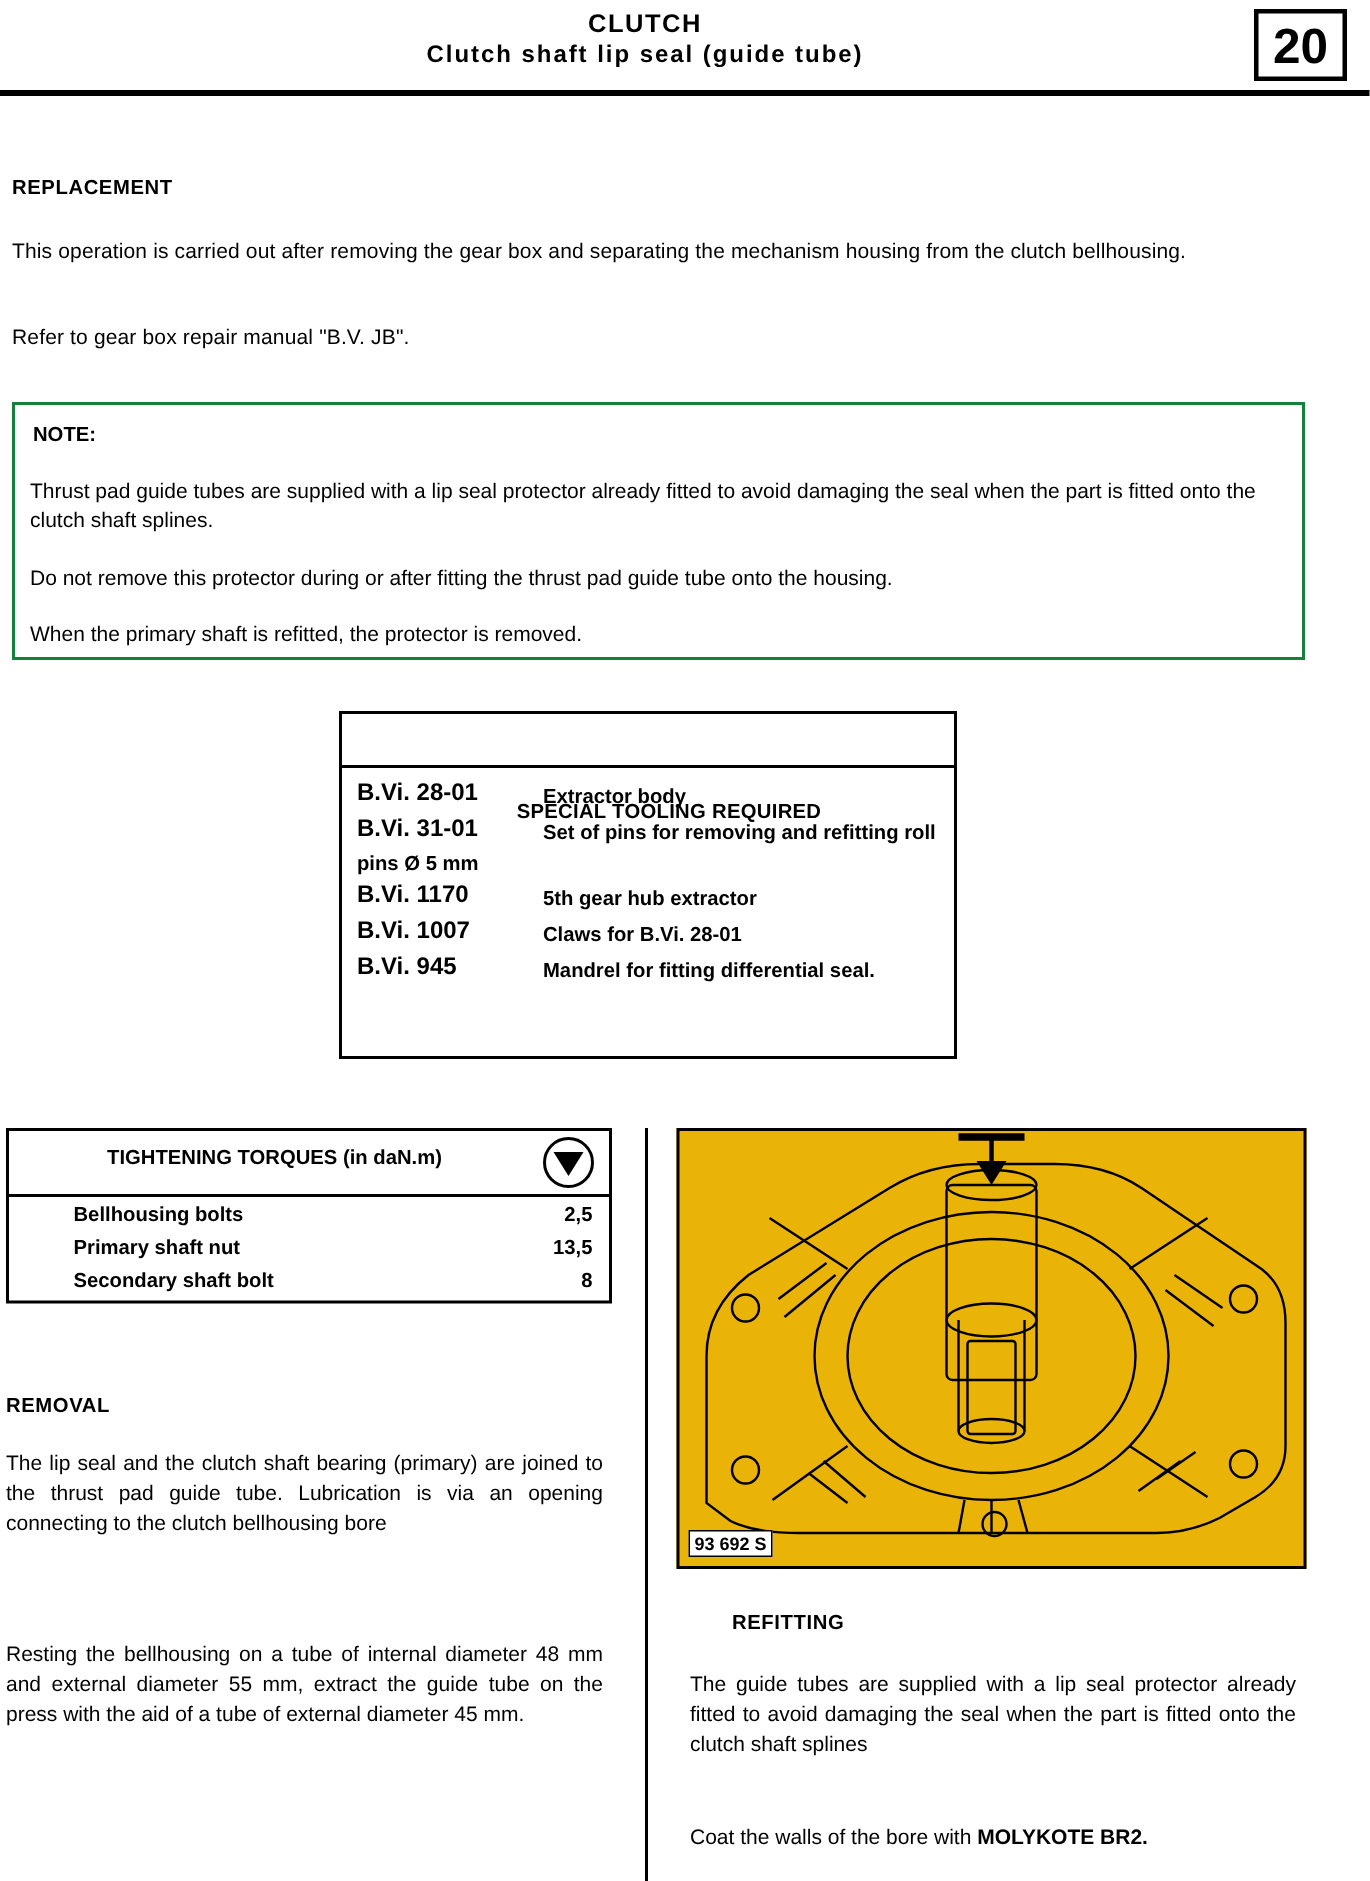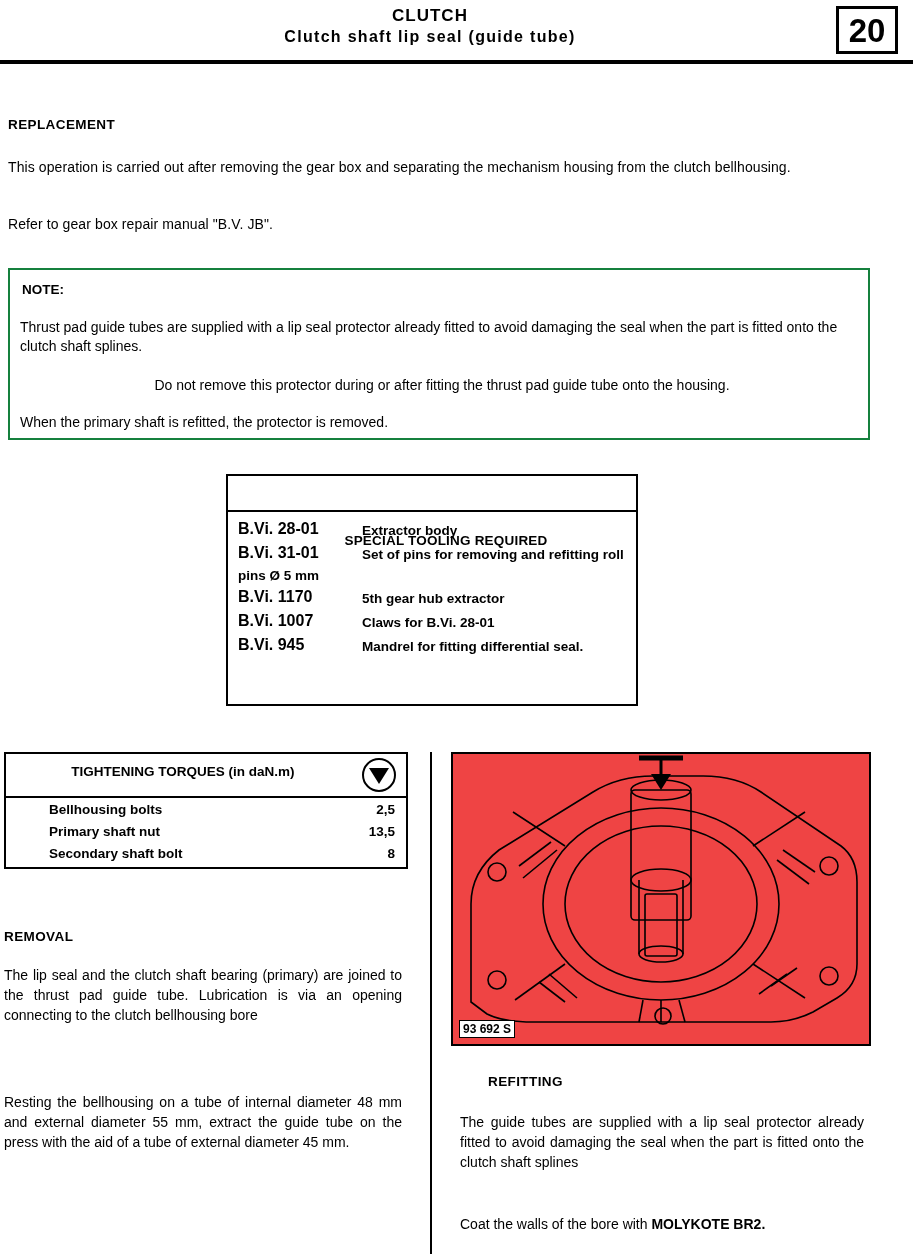--- a/index.html
+++ b/index.html
@@ -116,21 +116,20 @@
     font-size: 14px;
     line-height: 19px;
   }
   .note-p2 {
     position: absolute;
     left: 10px;
     top: 106px;
     width: 844px;
     font-size: 14px;
     line-height: 19px;
-    text-align: center;
   }
   .note-p3 {
     position: absolute;
     left: 10px;
     top: 143px;
     width: 844px;
     font-size: 14px;
     line-height: 19px;
   }
 
@@ -297,21 +296,21 @@
   
   .figure-box {
     position: absolute;
     left: 451px;
     top: 752px;
     width: 420px;
     height: 294px;
     border: 2px solid #000;
     box-sizing: border-box;
     overflow: hidden;
-    background: #ef4444;
+    background: #eab308;
   }
   .fig-caption {
     position: absolute;
     left: 6px;
     bottom: 6px;
     font-size: 12px;
     font-weight: 700;
     background: #fff;
     padding: 1px 3px;
     border: 1px solid #000;

